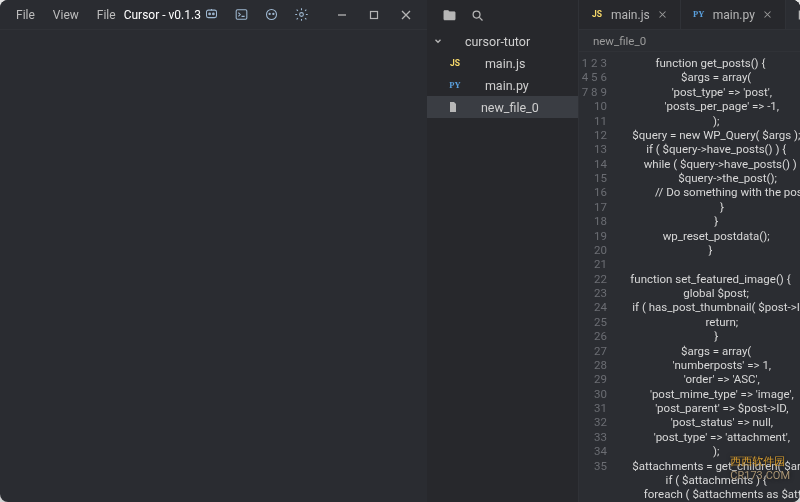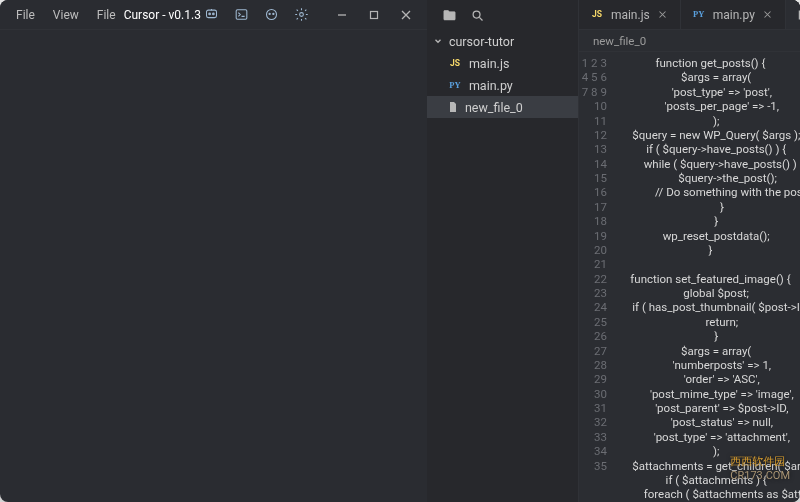--- a/index.html
+++ b/index.html
@@ -14,21 +14,21 @@
   .title-icon svg{width:15px;height:15px;}
   .win-controls{display:flex;gap:6px;margin-left:8px;}
   .win-btn{width:26px;height:22px;display:flex;align-items:center;justify-content:center;color:#b5b5b5;}
   .win-btn svg{width:12px;height:12px;}
   .body{flex:1;display:flex;overflow:hidden;}
   .sidebar{width:152px;background:#27282c;border-right:1px solid #303237;display:flex;flex-direction:column;}
   .sidebar-top{height:30px;display:flex;align-items:center;gap:10px;padding:0 14px;color:#adadad;}
   .icon-btn{width:18px;height:18px;display:flex;align-items:center;justify-content:center;}
   .icon-btn svg{width:15px;height:15px;stroke:#b7b7b7;}
   .file-tree{font-size:12.5px;color:#cfcfcf;}
-  .tree-row{display:flex;align-items:center;gap:6px;height:22px;padding:0 6px 0 6px;cursor:default;white-space:nowrap;}
+  .tree-row{display:flex;align-items:center;gap:22px;height:22px;padding:0 6px 0 6px;cursor:default;white-space:nowrap;}
   .tree-row.selected{background:#3a3d43;}
   .indent1{padding-left:20px;}
   .file-badge{font-size:8.5px;font-weight:700;width:16px;text-align:center;border-radius:2px;padding:1px 0;line-height:1;display:inline-block;}
   .badge-js{color:#f7d96a;}
   .badge-py{color:#5aa0de;font-family:Liberation Serif, serif;}
   .chev{width:10px;height:10px;}
   .file-icon{width:12px;height:12px;fill:#b7b7b7;}
   .main{flex:1;display:flex;flex-direction:column;background:#2b2d32;overflow:hidden;}
   .tabs{height:30px;display:flex;align-items:stretch;background:#27282c;border-bottom:1px solid #303237;}
   .tab{display:flex;align-items:center;gap:6px;padding:0 10px;font-size:12px;color:#b7b7b7;border-right:1px solid #303237;cursor:default;}

